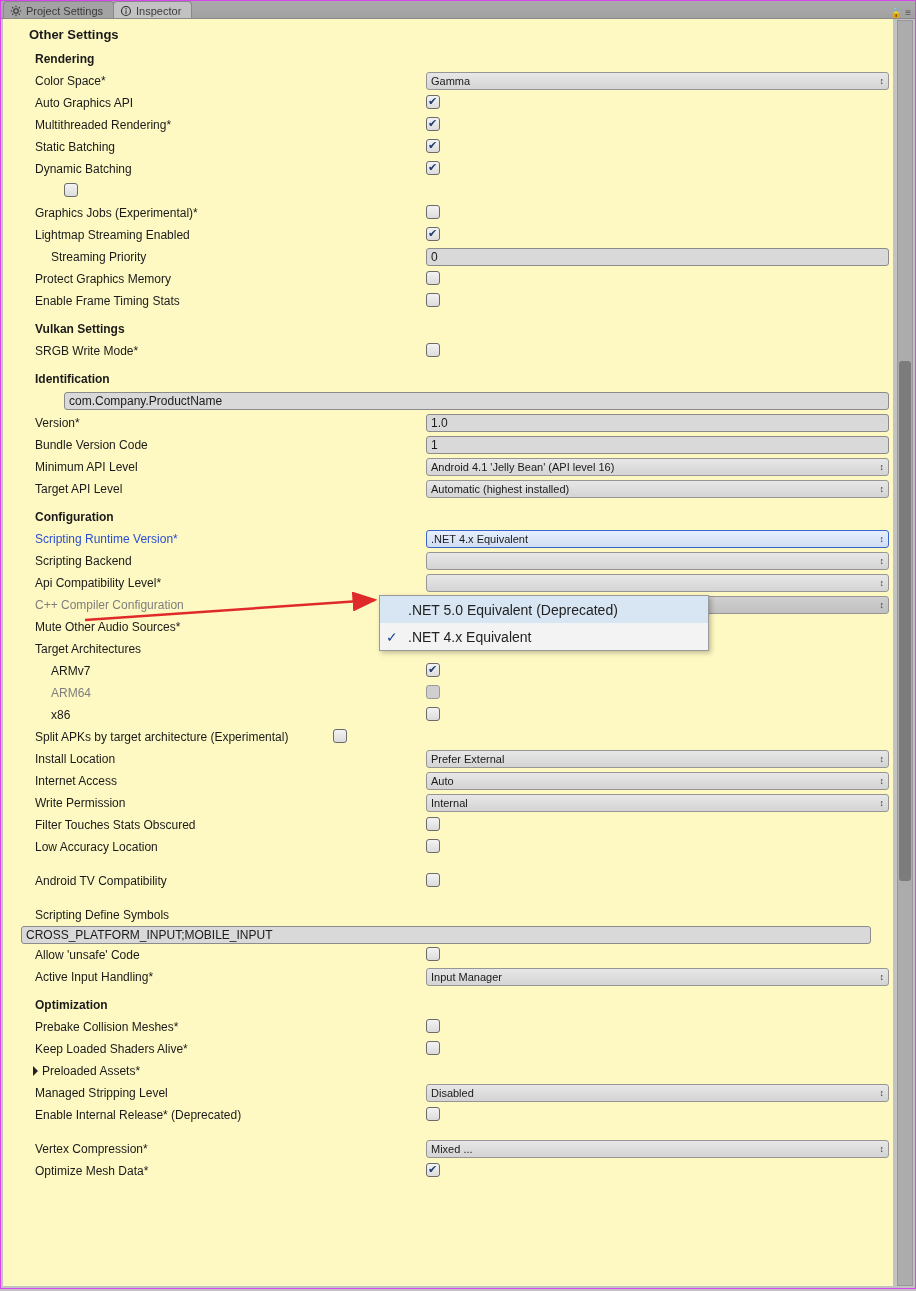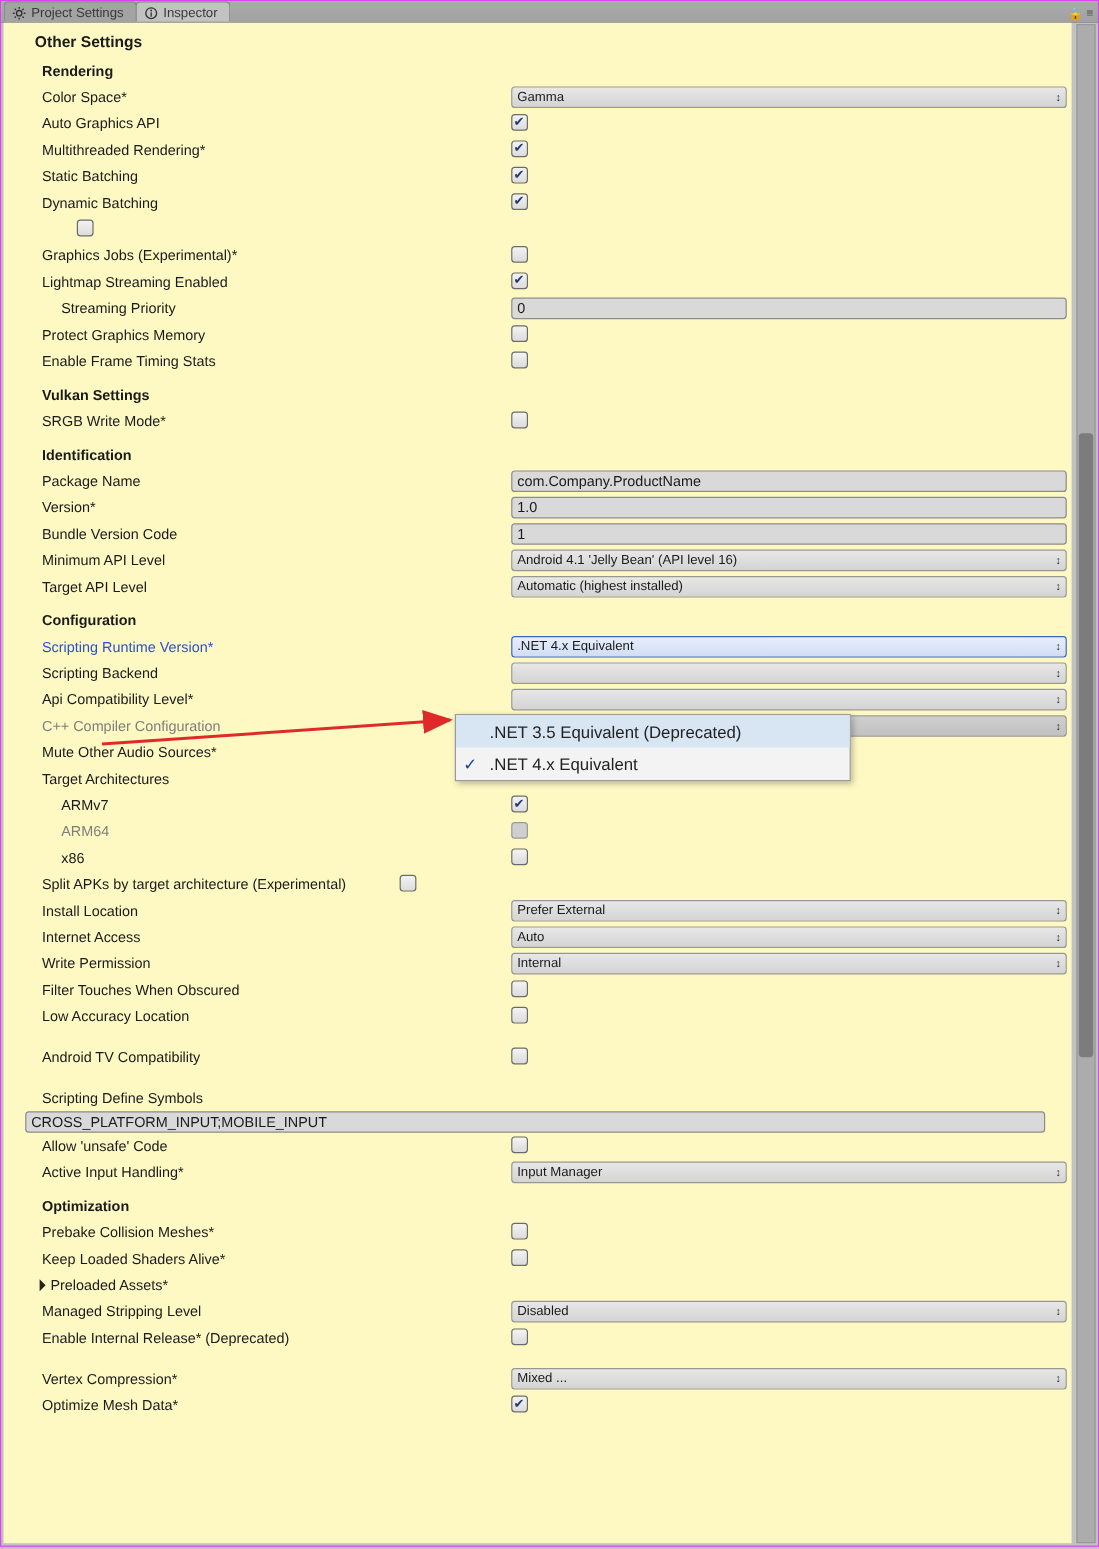--- a/index.html
+++ b/index.html
@@ -121,21 +121,20 @@
       </div>
 
     <div class="h2">Vulkan Settings</div>
     <div class="row">
         <div class="label">SRGB Write Mode*</div>
         <div class="field"><span class="chk"></span></div>
       </div>
 
     <div class="h2">Identification</div>
     <div class="row">
-        <div class="label">Package Name</div>
         <div class="field">
           <div class="textin">com.Company.ProductName</div>
         </div>
       </div>
     <div class="row">
         <div class="label">Version*</div>
         <div class="field">
           <div class="textin">1.0</div>
         </div>
       </div>
@@ -218,21 +217,21 @@
           <div class="select">Auto</div>
         </div>
       </div>
     <div class="row">
         <div class="label">Write Permission</div>
         <div class="field">
           <div class="select">Internal</div>
         </div>
       </div>
     <div class="row">
-        <div class="label">Filter Touches When Obscured</div>
+        <div class="label">Filter Touches Stats Obscured</div>
         <div class="field"><span class="chk"></span></div>
       </div>
     <div class="row">
         <div class="label">Low Accuracy Location</div>
         <div class="field"><span class="chk"></span></div>
       </div>
     <div class="spacer"></div>
     <div class="row">
         <div class="label">Android TV Compatibility</div>
         <div class="field"><span class="chk"></span></div>
@@ -299,20 +298,20 @@
     <defs>
         <marker id="ah" markerWidth="10" markerHeight="8" refX="9" refY="4" orient="auto">
           <path d="M0,0 L10,4 L0,8 Z" fill="#e02a2a"></path>
         </marker>
       </defs>
     <line x1="4" y1="32" x2="294" y2="12" stroke="#e02a2a" stroke-width="2.5" marker-end="url(#ah)"></line>
   </svg>
 
   <div class="dropdown">
     <div class="ditem highlight">
-        <span>.NET 3.5 Equivalent (Deprecated)</span>
+        <span>.NET 5.0 Equivalent (Deprecated)</span>
       </div>
     <div class="ditem">
         <span class="check">✓</span>
         <span>.NET 4.x Equivalent</span>
       </div>
   </div>
 </div>
 
 </body></html>

